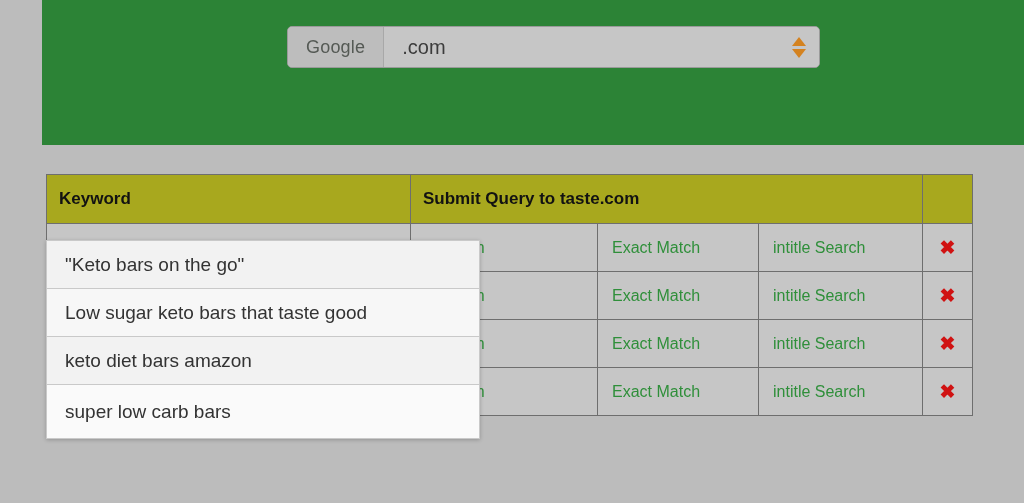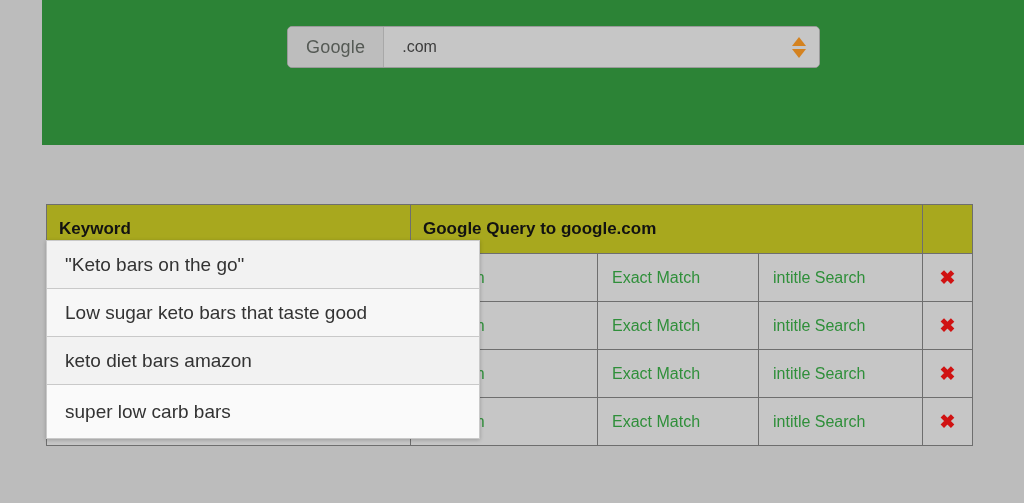--- a/index.html
+++ b/index.html
@@ -45,21 +45,21 @@
     color: #555a55;
     font-size: 18px;
     letter-spacing: 0.2px;
   }
   .engine-value {
     flex: 1;
     display: flex;
     align-items: center;
     padding-left: 18px;
     color: #3c3c3c;
-    font-size: 16px;
+    font-size: 20px;
     background: #c6c6c6;
   }
   .engine-arrows {
     width: 40px;
     display: flex;
     flex-direction: column;
     align-items: center;
     justify-content: center;
     gap: 3px;
     background: #c6c6c6;
@@ -87,21 +87,21 @@
     color: #d8d8d8;
     font-size: 16px;
     letter-spacing: 0.6px;
     cursor: pointer;
     font-family: "Liberation Sans", sans-serif;
   }
 
   
   .kw-table {
     position: absolute;
-    left: 46px; top: 204px;
+    left: 46px; top: 174px;
     width: 926px;
     border-collapse: collapse;
     table-layout: fixed;
     padding-left: 44px;
   }
   .kw-table th, .kw-table td {
     border: 1px solid #6e6e6e;
     padding: 0;
     height: 48px;
     vertical-align: middle;
@@ -194,21 +194,21 @@
   <colgroup>
     <col class="col-keyword">
       <col class="col-q1">
       <col class="col-q2">
       <col class="col-q3">
       <col class="col-action">
   </colgroup>
   <thead>
     <tr>
       <th>Keyword</th>
-      <th colspan="3">Google Query to google.com</th>
+      <th colspan="3">Submit Query to taste.com</th>
       <th></th>
     </tr>
   </thead>
   <tbody id="table-body">
       <tr>
         <td style="color: rgb(51, 51, 51);">"Keto bars on the go"</td>
         <td><span class="link-cell">t Search</span></td>
         <td><span class="link-cell">Exact Match</span></td>
         <td><span class="link-cell">intitle Search</span></td>
         <td class="action-cell"><span class="delete-x">✖</span></td>

